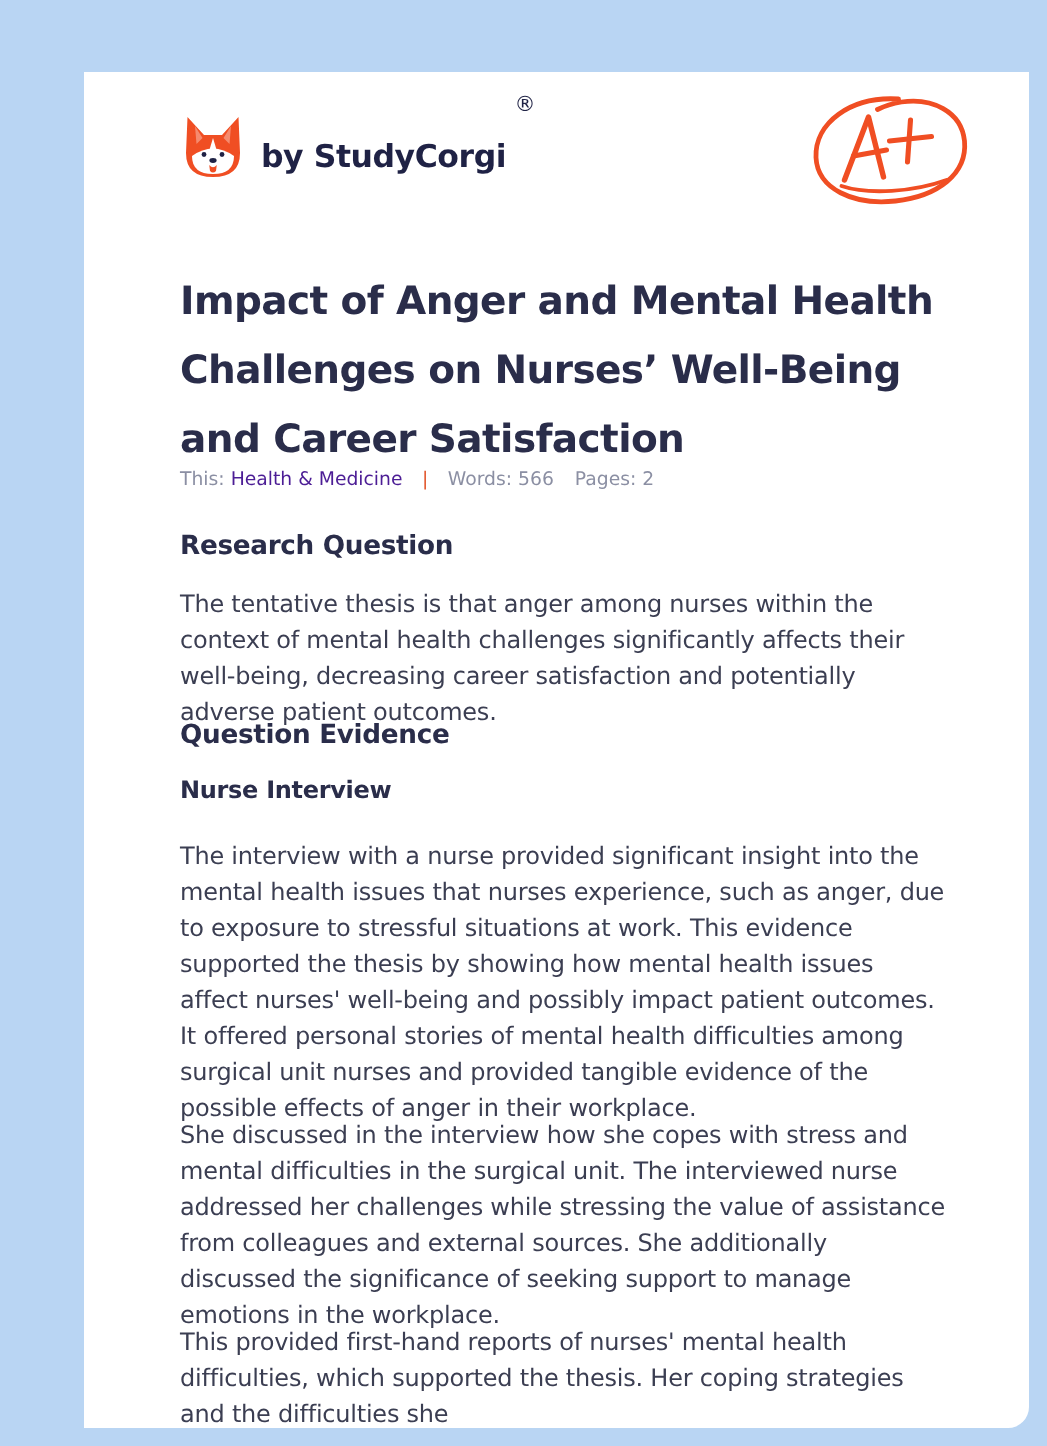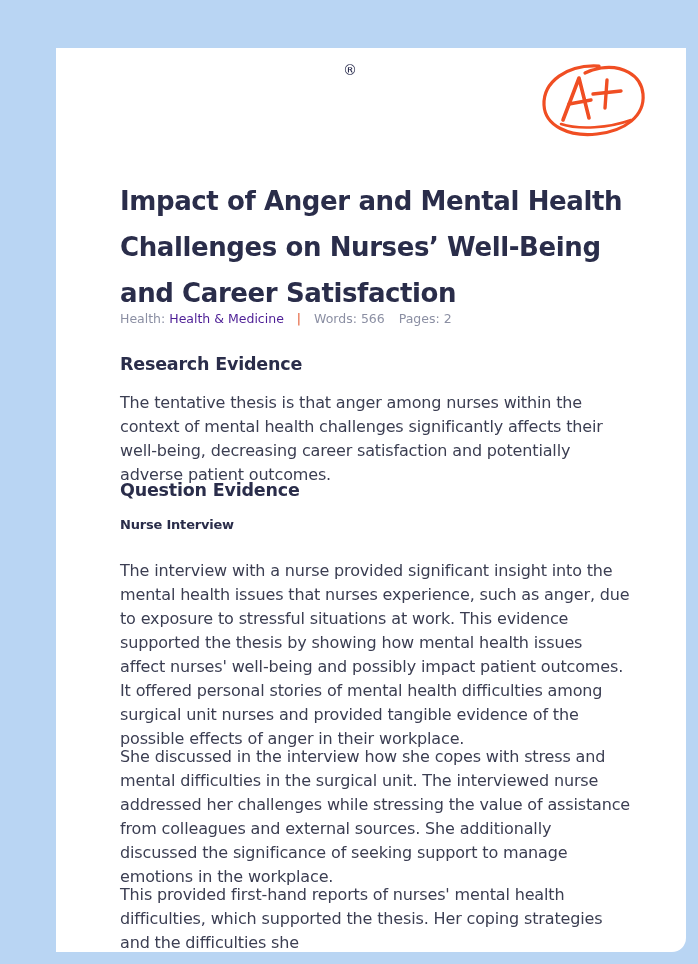--- a/index.html
+++ b/index.html
@@ -100,65 +100,79 @@
     color: #2a2d4a;
     position: absolute;
     left: 64px;
     white-space: nowrap;
   }
   h2 {
     font-size: 17.5px;
     letter-spacing: -0.2px;
   }
   h3 {
-    font-size: 13px;
+    font-size: 16px;
     letter-spacing: -0.2px;
   }
   p {
     margin: 0;
     position: absolute;
     left: 64px;
     width: 512px;
     font-family: "DejaVu Sans", sans-serif;
     font-size: 16px;
     line-height: 24px;
     color: #3b3e52;
     letter-spacing: -0.15px;
   }
 </style>
 </head>
 <body>
 
 <div class="card">
 
+  <div class="logo">
+    <svg class="logo-icon" viewBox="0 0 40 44">
+      <path d="M3 2 L14 14 L26 14 L37 2 L38 26 Q38 42 20 42 Q2 42 2 26 Z" fill="#f04e23"></path>
+      <path d="M8 8 L13 16 L9 20 Z" fill="#ffffff" opacity="0.35"></path>
+      <path d="M32 8 L27 16 L31 20 Z" fill="#ffffff" opacity="0.35"></path>
+      <path d="M6 28 Q20 18 34 28 Q34 40 20 40 Q6 40 6 28 Z" fill="#ffffff"></path>
+      <path d="M20 16 L23 26 L17 26 Z" fill="#ffffff"></path>
+      <circle cx="14" cy="27" r="1.6" fill="#1f2245"></circle>
+      <circle cx="26" cy="27" r="1.6" fill="#1f2245"></circle>
+      <ellipse cx="20" cy="31" rx="2.4" ry="1.6" fill="#1f2245"></ellipse>
+      <path d="M17.5 34 Q20 37 22.5 34 L22 38 Q20 40 18 38 Z" fill="#f04e23"></path>
+    </svg>
+    <span class="logo-text">by StudyCorgi</span>
+  </div>
   <span class="logo-reg">®</span>
 
   <svg class="grade" viewBox="0 0 110 80">
     <path d="M60 6 C 28 4, 4 22, 5 45 C 6 66, 30 77, 58 74 C 86 71, 106 56, 104 34 C 102 14, 82 5, 62 8 C 56 9, 50 11, 46 13" fill="none" stroke="#f04e23" stroke-width="3.2" stroke-linecap="round"></path>
     <path d="M24 60 L40 18 L50 58" fill="none" stroke="#f04e23" stroke-width="3.6" stroke-linecap="round" stroke-linejoin="round"></path>
     <path d="M30 44 L52 40" fill="none" stroke="#f04e23" stroke-width="3.4" stroke-linecap="round"></path>
     <path d="M68 20 L66 48" fill="none" stroke="#f04e23" stroke-width="3.4" stroke-linecap="round"></path>
     <path d="M54 34 L82 31" fill="none" stroke="#f04e23" stroke-width="3.4" stroke-linecap="round"></path>
     <path d="M22 64 C 40 70, 70 68, 92 60" fill="none" stroke="#f04e23" stroke-width="2.6" stroke-linecap="round"></path>
   </svg>
 
   <h1 class="title">Impact of Anger and Mental Health Challenges on Nurses’ Well-Being and Career Satisfaction</h1>
 
   <div class="meta">
-    <span>Health:</span>
+    <span>This:</span>
     <span class="val">Health &amp; Medicine</span>
     <span class="sep">|</span>
     <span>Words:</span>
     <span>566</span>
     <span class="gap"></span>
     <span>Pages:</span>
     <span>2</span>
   </div>
 
-  <h2 style="top:306px">Research Evidence</h2>
+  <h2 style="top:306px">Research Question</h2>
   <p style="top:343px">The tentative thesis is that anger among nurses within the context of mental health challenges significantly affects their well-being, decreasing career satisfaction and potentially adverse patient outcomes.</p>
 
   <h2 style="top:432px">Question Evidence</h2>
   <h3 style="top:469px">Nurse Interview</h3>
 
   <p style="top:511px">The interview with a nurse provided significant insight into the mental health issues that nurses experience, such as anger, due to exposure to stressful situations at work. This evidence supported the thesis by showing how mental health issues affect nurses' well-being and possibly impact patient outcomes. It offered personal stories of mental health difficulties among surgical unit nurses and provided tangible evidence of the possible effects of anger in their workplace.</p>
   <p style="top:835px">This provided first-hand reports of nurses' mental health difficulties, which supported the thesis. Her coping strategies and the difficulties she</p>
   <p style="top:697px">She discussed in the interview how she copes with stress and mental difficulties in the surgical unit. The interviewed nurse addressed her challenges while stressing the value of assistance from colleagues and external sources. She additionally discussed the significance of seeking support to manage emotions in the workplace.</p>
 
 </div>

